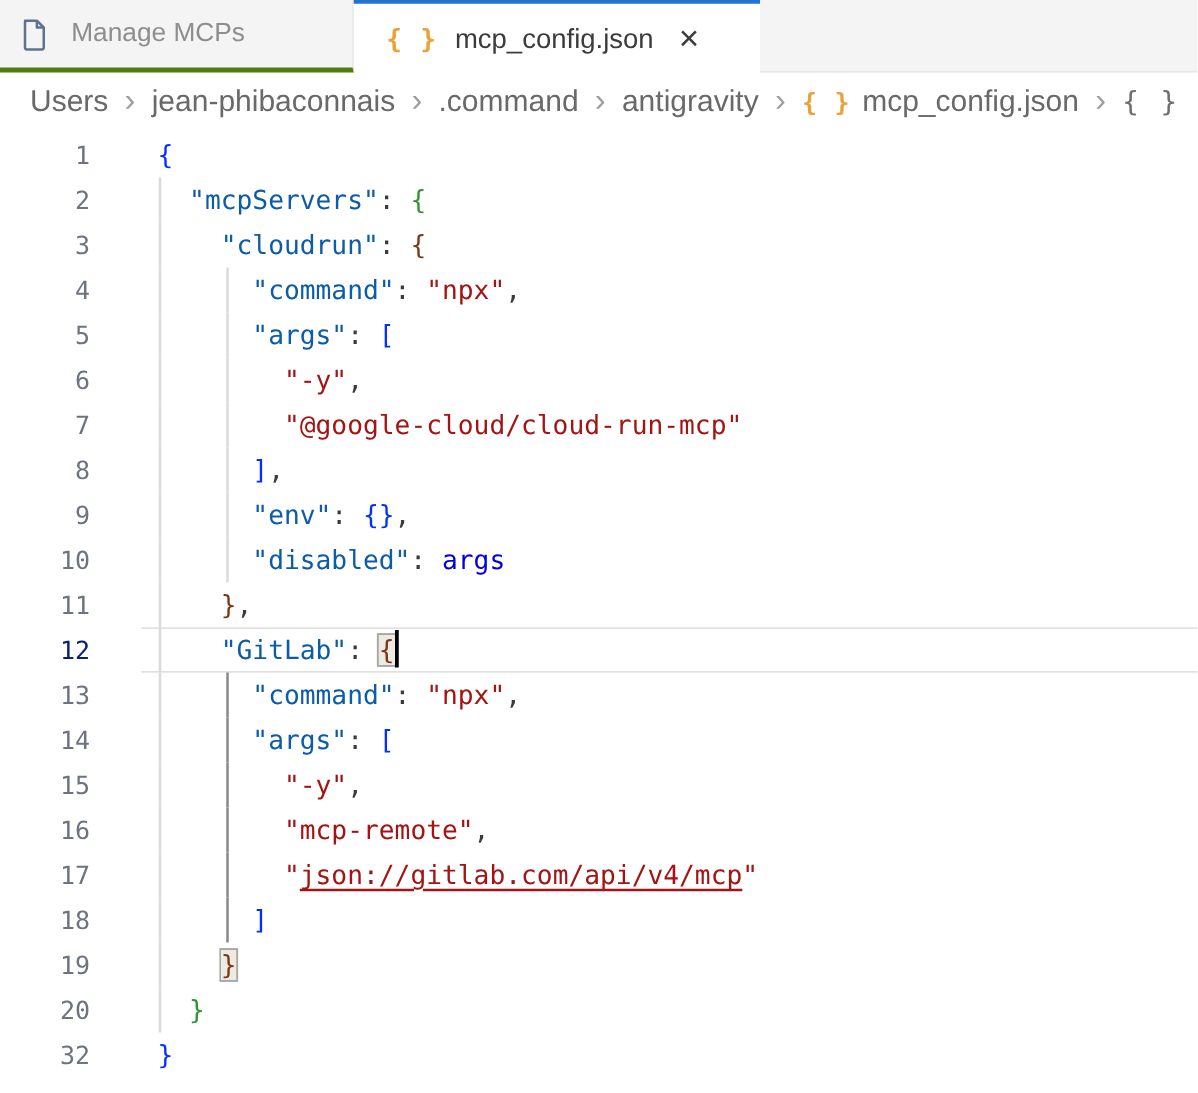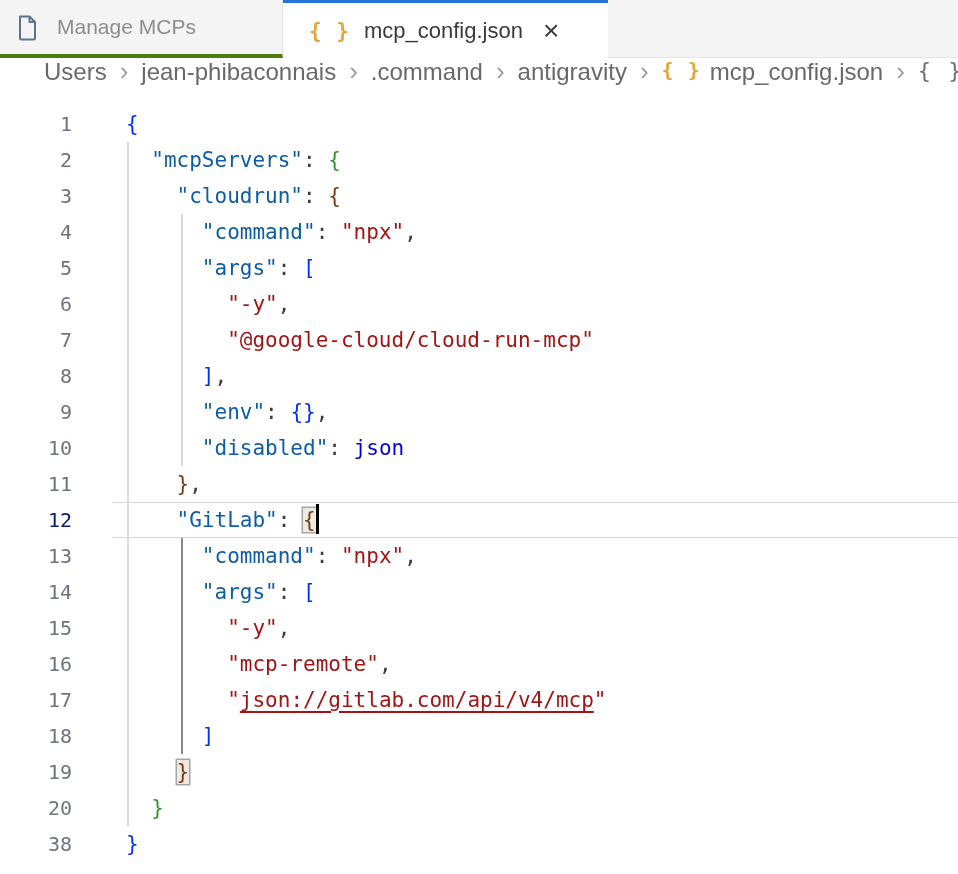--- a/index.html
+++ b/index.html
@@ -26,21 +26,21 @@
   }
   .close-btn {
     margin-left:20px; font-size:28px; color:#3c3c3c; line-height:28px;
     cursor:pointer; font-weight:300;
   }
   .file-icon-svg { display:block; }
 
   
   .breadcrumb {
     height:48px; width:958px; background:#ffffff; display:flex;
-    align-items:flex-start; padding-left:44px; white-space:nowrap; overflow:hidden;
+    align-items:center; padding-left:24px; white-space:nowrap; overflow:hidden;
     font-size:24px; color:#696969;
   }
   .bc-item { color:#696969; cursor:pointer; }
   .bc-sep { color:#9e9e9e; margin:0 13px; font-size:26px; position:relative; top:-2px; }
   .bc-braces { font-family:"DejaVu Sans Mono", monospace; font-weight:bold;
                color:#e8a33b; font-size:20px; letter-spacing:1px; margin-right:9px; white-space:pre; }
   .bc-symbol { font-family:"DejaVu Sans Mono", monospace; color:#6e6e6e;
                font-size:22px; letter-spacing:2px; white-space:pre; }
 
   
@@ -162,21 +162,21 @@
     <div class="code-line">
       <span class="indent-guide" style="left: 127px;"></span>
       <span class="indent-guide" style="left: 181px;"></span>
       <span class="gutter-num">9</span>
       <span class="line-content">      <span class="tok-key">"env"</span><span class="tok-punc">: </span><span class="tok-b1">{}</span><span class="tok-punc">,</span></span>
     </div>
     <div class="code-line">
       <span class="indent-guide" style="left: 127px;"></span>
       <span class="indent-guide" style="left: 181px;"></span>
       <span class="gutter-num">10</span>
-      <span class="line-content">      <span class="tok-key">"disabled"</span><span class="tok-punc">: </span><span class="tok-kw">json</span></span>
+      <span class="line-content">      <span class="tok-key">"disabled"</span><span class="tok-punc">: </span><span class="tok-kw">args</span></span>
     </div>
     <div class="code-line">
       <span class="indent-guide" style="left: 127px;"></span>
       <span class="gutter-num">11</span>
       <span class="line-content">    <span class="tok-b3">}</span><span class="tok-punc">,</span></span>
     </div>
     <div class="code-line">
       <div class="cur-line-box"></div>
       <span class="indent-guide" style="left: 127px;"></span>
       <span class="gutter-num active">12</span>
@@ -222,16 +222,16 @@
       <span class="indent-guide" style="left: 127px;"></span>
       <span class="gutter-num">19</span>
       <span class="line-content">    <span class="tok-b3 bracket-match">}</span></span>
     </div>
     <div class="code-line">
       <span class="indent-guide" style="left: 127px;"></span>
       <span class="gutter-num">20</span>
       <span class="line-content">  <span class="tok-b2">}</span></span>
     </div>
     <div class="code-line">
-      <span class="gutter-num">38</span>
+      <span class="gutter-num">32</span>
       <span class="line-content"><span class="tok-b1">}</span></span>
     </div>
   </div>
 
 </body></html>

